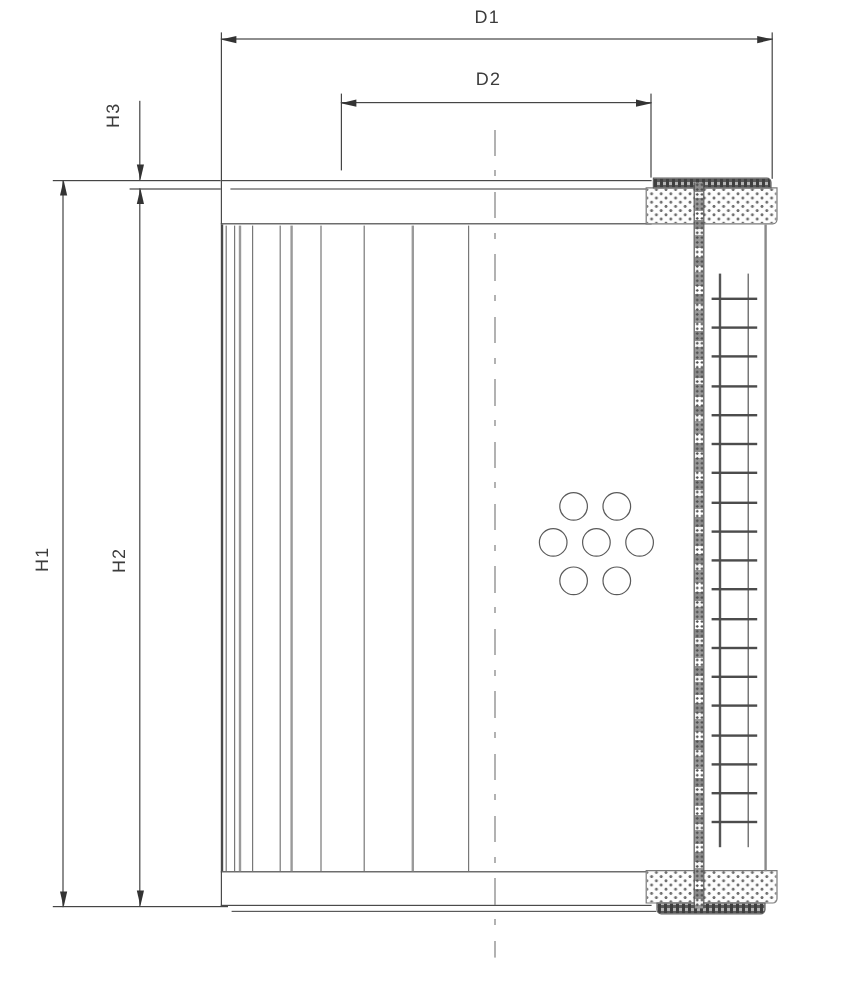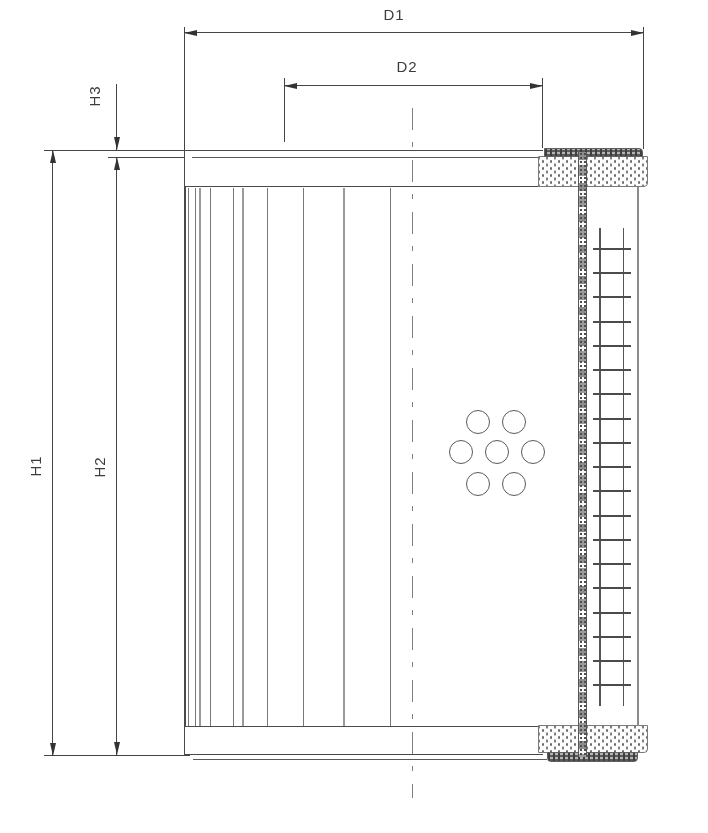--- a/index.html
+++ b/index.html
@@ -42,21 +42,21 @@
         background-size:4px 4px,100% 100%;}
   .centerline{position:absolute;width:1px;
         background:repeating-linear-gradient(180deg,#7f7f7f 0 22px,rgba(0,0,0,0) 22px 34px,#7f7f7f 34px 39px,rgba(0,0,0,0) 39px 52px);}
   .rung{position:absolute;left:593px;width:38px;height:2px;background:#4c4c4c;}
 </style>
 </head>
 <body>
 
 <div class="canvas">
 
-  <div class="lbl" style="left:372px;top:6px;">D1</div>
+  <div class="lbl" style="left:384px;top:6px;">D1</div>
   <div class="lbl" style="left:385px;top:58px;">D2</div>
   <div class="lbl rot" style="left:14px;top:457px;">H1</div>
   <div class="lbl rot" style="left:78px;top:458px;">H2</div>
   <div class="lbl rot" style="left:73px;top:87px;">H3</div>
 
   <div class="hl" style="left:184px;top:32px;width:460px;"></div>
   <div class="vl" style="left:184px;top:27px;height:123px;"></div>
   <div class="vl" style="left:643px;top:27px;height:122px;"></div>
   <div class="ar ar-left" style="left:184px;top:29.5px;"></div>
   <div class="ar ar-right" style="left:631px;top:29.5px;"></div>

